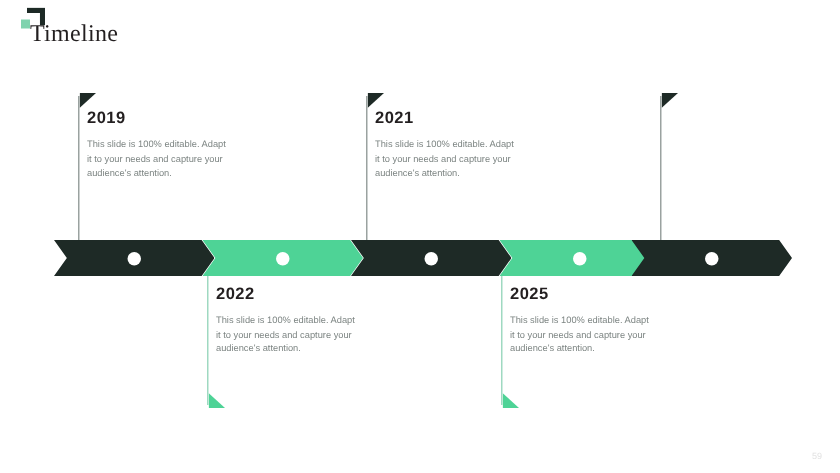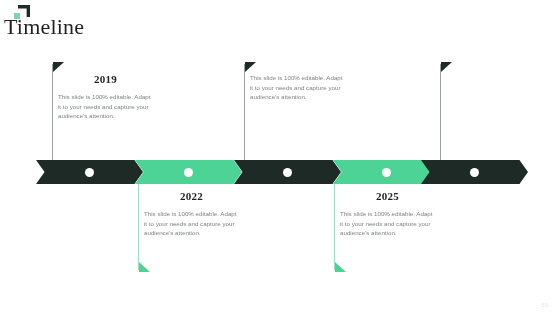--- a/index.html
+++ b/index.html
@@ -45,24 +45,24 @@
     left: 0px;
     top: 8px;
     width: 6px;
     height: 6px;
     background: #7fd3ae;
   }
 
   
   .page-title {
     position: absolute;
-    left: 4px;
+    left: 20px;
     top: 14px;
     font-family: "Liberation Serif", serif;
-    font-size: 22px;
+    font-size: 16px;
     color: #231f20;
     letter-spacing: 0.2px;
     white-space: nowrap;
   }
 
   
   .chevron-bar {
     position: absolute;
     left: 36px;
     top: 160px;
@@ -112,27 +112,26 @@
     background: #4ed396;
     clip-path: polygon(0 100%, 100% 100%, 0 0);
   }
 
   
   .item-block {
     position: absolute;
     width: 95px;
   }
   .item-year {
-    font-family: Liberation Serif, serif;
+    font-family: Liberation Sans, sans-serif;
     font-size: 11px;
     font-weight: bold;
     color: #231f20;
     margin: 0 0 7px 0;
     letter-spacing: 0.3px;
-    text-align: center;
   }
   .item-desc {
     font-family: "Liberation Sans", sans-serif;
     font-size: 6.2px;
     line-height: 9.5px;
     color: #7d8583;
     margin: 0;
   }
 
   
@@ -186,20 +185,21 @@
   <div class="flag-up" style="left:245px; top:62px;"></div>
   <div class="flag-down" style="left:335px; top:262px;"></div>
   <div class="flag-up" style="left:441px; top:62px;"></div>
 
   <div class="item-block" style="left:58px; top:73px;">
     <p class="item-year">2019</p>
     <p class="item-desc">This slide is 100% editable. Adapt it to your needs and capture your audience's attention.</p>
   </div>
 
   <div class="item-block" style="left:250px; top:73px;">
+    <p class="item-year">2021</p>
     <p class="item-desc">This slide is 100% editable. Adapt it to your needs and capture your audience's attention.</p>
   </div>
 
 
   <div class="item-block" style="left:144px; top:190px;">
     <p class="item-year">2022</p>
     <p class="item-desc">This slide is 100% editable. Adapt it to your needs and capture your audience's attention.</p>
   </div>
 
   <div class="item-block" style="left:340px; top:190px;">

